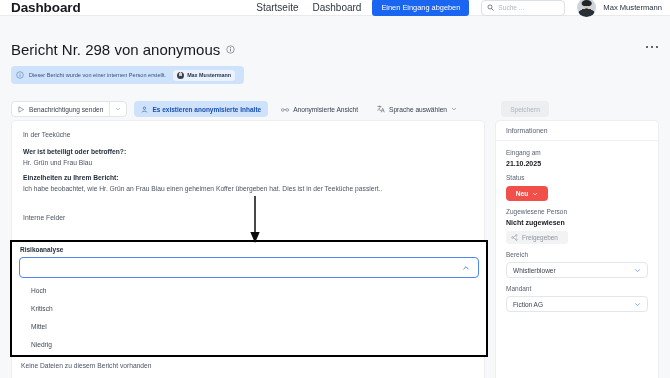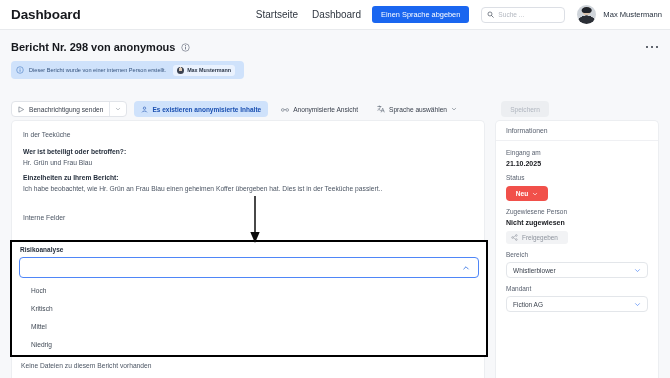--- a/index.html
+++ b/index.html
@@ -7,21 +7,21 @@
     width: 670px; height: 378px;
     font-family: "Liberation Sans", sans-serif;
     background: #f7f8fa;
     overflow: hidden;
     color: #1f2937;
   }
   #app { position: relative; width: 670px; height: 378px; }
 
   
   .topnav {
-    position: absolute; top: 0; left: 0; width: 670px; height: 30px;
+    position: absolute; top: 0; left: 0; width: 670px; height: 16px;
     background: #ffffff;
     border-bottom: 1px solid #e8eaed;
     display: flex; align-items: center;
   }
   .brand {
     font-size: 13.5px; font-weight: 700; letter-spacing: -0.1px;
     color: #16181d; margin-left: 11px;
   }
   .nav-right { margin-left: auto; display: flex; align-items: center; gap: 0; padding-right: 8px; }
   .nav-link {
@@ -50,21 +50,21 @@
   .avatar::after{
     content:""; position:absolute; left:50%; top:8%; width:56%; height:34%;
     transform:translateX(-50%); border-radius:50% 50% 42% 42%;
     background:#20242b;
   }
   .username { font-size: 7.6px; color: #1f2937; margin-left: 7px; white-space: nowrap; }
 
   
   .page-head { position: absolute; top: 29px; left: 0; width: 670px; }
   .page-title-row { display: flex; align-items: center; padding: 12px 0 0 11px; }
-  .page-title { font-size: 11px; font-weight: 700; color: #16181d; }
+  .page-title { font-size: 15px; font-weight: 400; color: #16181d; }
   .kebab { position: absolute; right: 12px; top: 17px; display: flex; gap: 2.5px; }
   .kebab i { width: 2.4px; height: 2.4px; border-radius: 50%; background: #2f3640; display: block; }
 
   .info-banner {
     margin: 8px 0 0 11px; width: 233px; height: 18px;
     background: #cfe2fb; border-radius: 4px;
     display: flex; align-items: center; padding: 0 5px; gap: 5px;
   }
   .info-banner .txt { font-size: 5.6px; color: #33517c; white-space: nowrap; }
   .chip-user {
@@ -185,21 +185,21 @@
 </head>
 <body>
 
 <div id="app">
 
   <div class="topnav">
     <div class="brand">Dashboard</div>
     <div class="nav-right">
       <div class="nav-link">Startseite</div>
       <div class="nav-link">Dashboard</div>
-      <div class="nav-cta">Einen Sprache abgeben</div>
+      <div class="nav-cta">Einen Eingang abgeben</div>
 
       <div class="search-box">
         <span>
           <svg width="7" height="7" viewBox="0 0 16 16" fill="none" stroke="#5b6personal">
             <circle cx="6.8" cy="6.8" r="4.6" stroke="#4b5360" stroke-width="1.6" fill="none"></circle>
             <line x1="10.3" y1="10.3" x2="14.4" y2="14.4" stroke="#4b5360" stroke-width="1.7" stroke-linecap="round"></line>
           </svg>
         </span>
         <span class="ph">Suche ...</span>
       </div>

